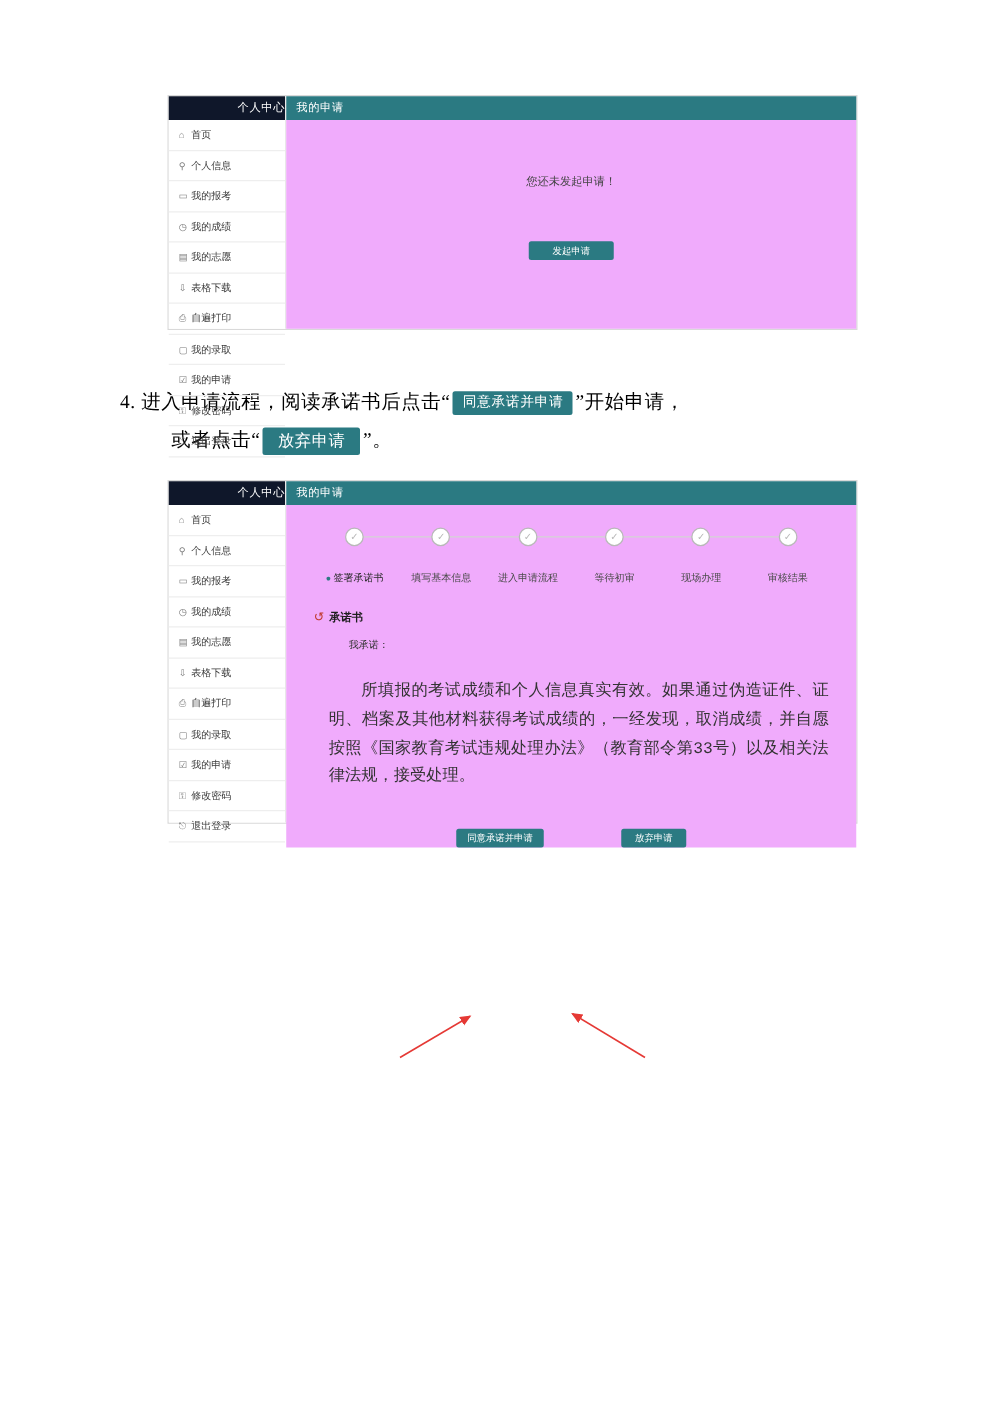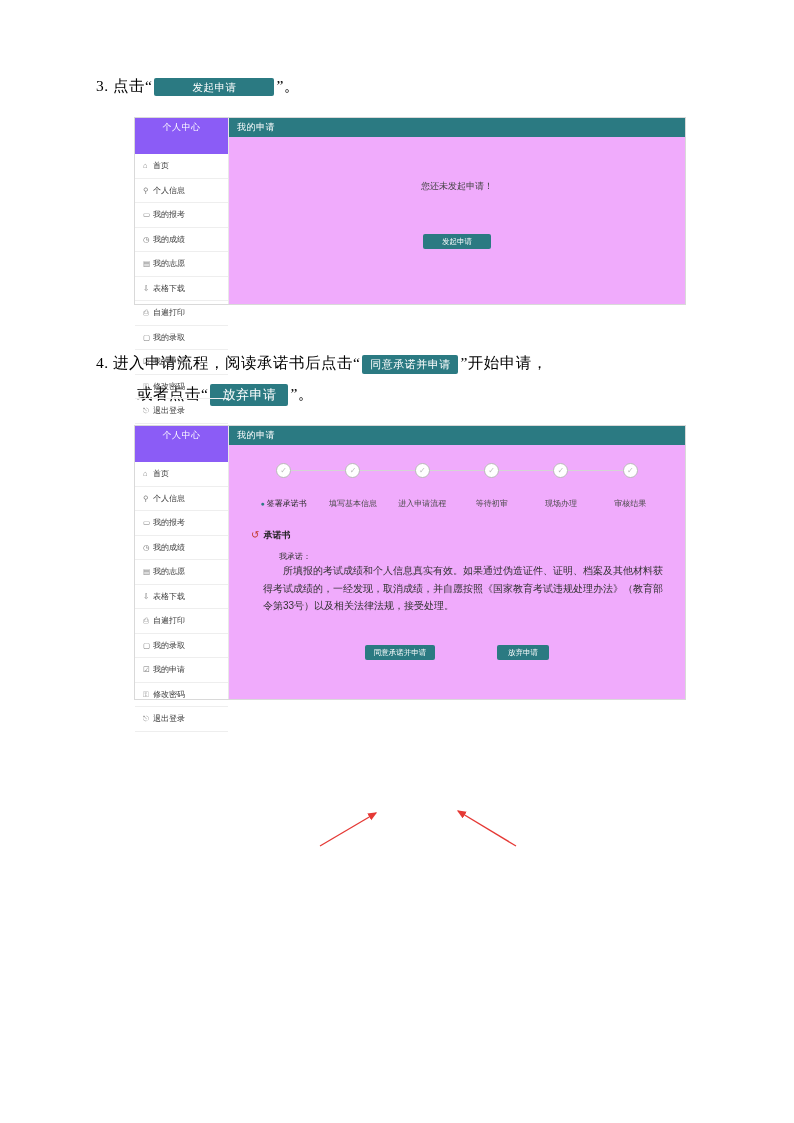--- a/index.html
+++ b/index.html
@@ -75,27 +75,27 @@
   .app.shot1 { height: 188px; margin-top: 16px; }
   .app.shot2 { height: 275px; margin-top: 16px; }
 
   .sidebar {
     width: 93px;
     background: #ffffff;
     border-right: 1px solid #e8e8e8;
     flex: none;
   }
   .sidebar-head {
-    background: #8b5cf6;
+    background: #0f172a;
     color: #fff;
     font-family: "Liberation Sans", sans-serif;
     font-size: 9px;
-    height: 36px;
+    height: 19px;
     line-height: 19px;
-    text-align: center;
+    text-align: right;
     letter-spacing: 0.5px;
   }
   .side-item {
     height: 23.5px;
     line-height: 23.5px;
     border-bottom: 1px solid #eeeeee;
     font-family: "Liberation Sans", sans-serif;
     font-size: 8px;
     color: #3a3a3a;
     padding-left: 18px;
@@ -220,23 +220,23 @@
     margin-right: 4px;
     font-weight: normal;
   }
   .promise-sub {
     margin: 9px 0 0 50px;
     font-family: Liberation Mono, monospace;
     font-size: 8px;
     color: #333;
   }
   .promise-text {
-    margin: 0 22px 0 34px;
-    font-family: Liberation Sans, sans-serif;
-    font-size: 10px;
+    margin: 21px 22px 0 34px;
+    font-family: Liberation Mono, monospace;
+    font-size: 13px;
     line-height: 1.75;
     color: #333;
     text-align: justify;
     text-indent: 2em;
   }
   .btn-row {
     display: flex;
     justify-content: center;
     gap: 62px;
     margin-top: 30px;
@@ -260,23 +260,20 @@
   .arrow {
     position: absolute;
     pointer-events: none;
   }
 </style>
 </head>
 <body>
 
 <div class="page">
 
-  <div class="step step-3">
-    <span>3. 点击“</span><span class="inline-btn wide">发起申请</span><span>”。</span>
-  </div>
 
   <div class="app shot1">
     <div class="sidebar">
       <div class="sidebar-head">个人中心</div>
 
       <div class="side-item">
         <span class="ico">⌂</span>
         <span>首页</span>
       </div>
       <div class="side-item">

